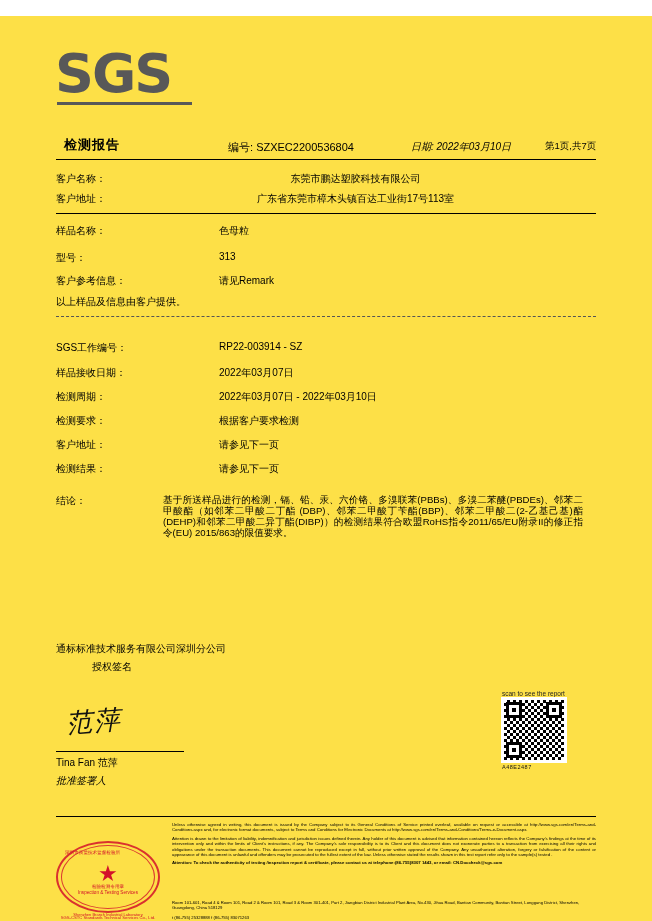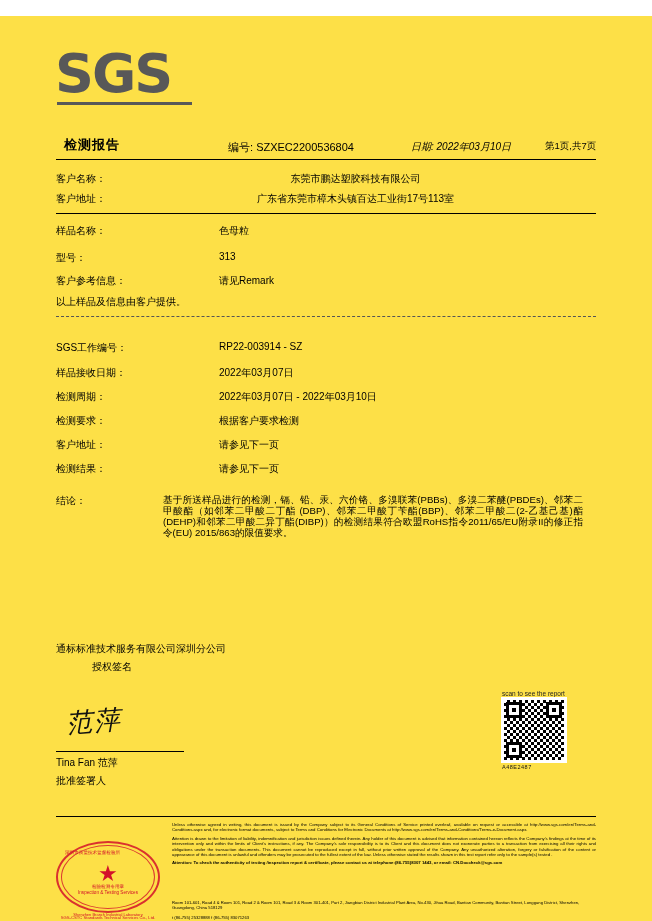--- a/index.html
+++ b/index.html
@@ -154,20 +154,21 @@
   }
   .sig-name {
     position: absolute;
     left: 56px; top: 740px;
     font-size: 10px;
   }
   .sig-role {
     position: absolute;
     left: 56px; top: 758px;
     font-size: 10px;
+    font-style: italic;
   }
   
   .qr-caption {
     position: absolute;
     left: 502px; top: 674px;
     font-size: 6.5px;
     color: #222;
   }
   .qr-box {
     position: absolute;

